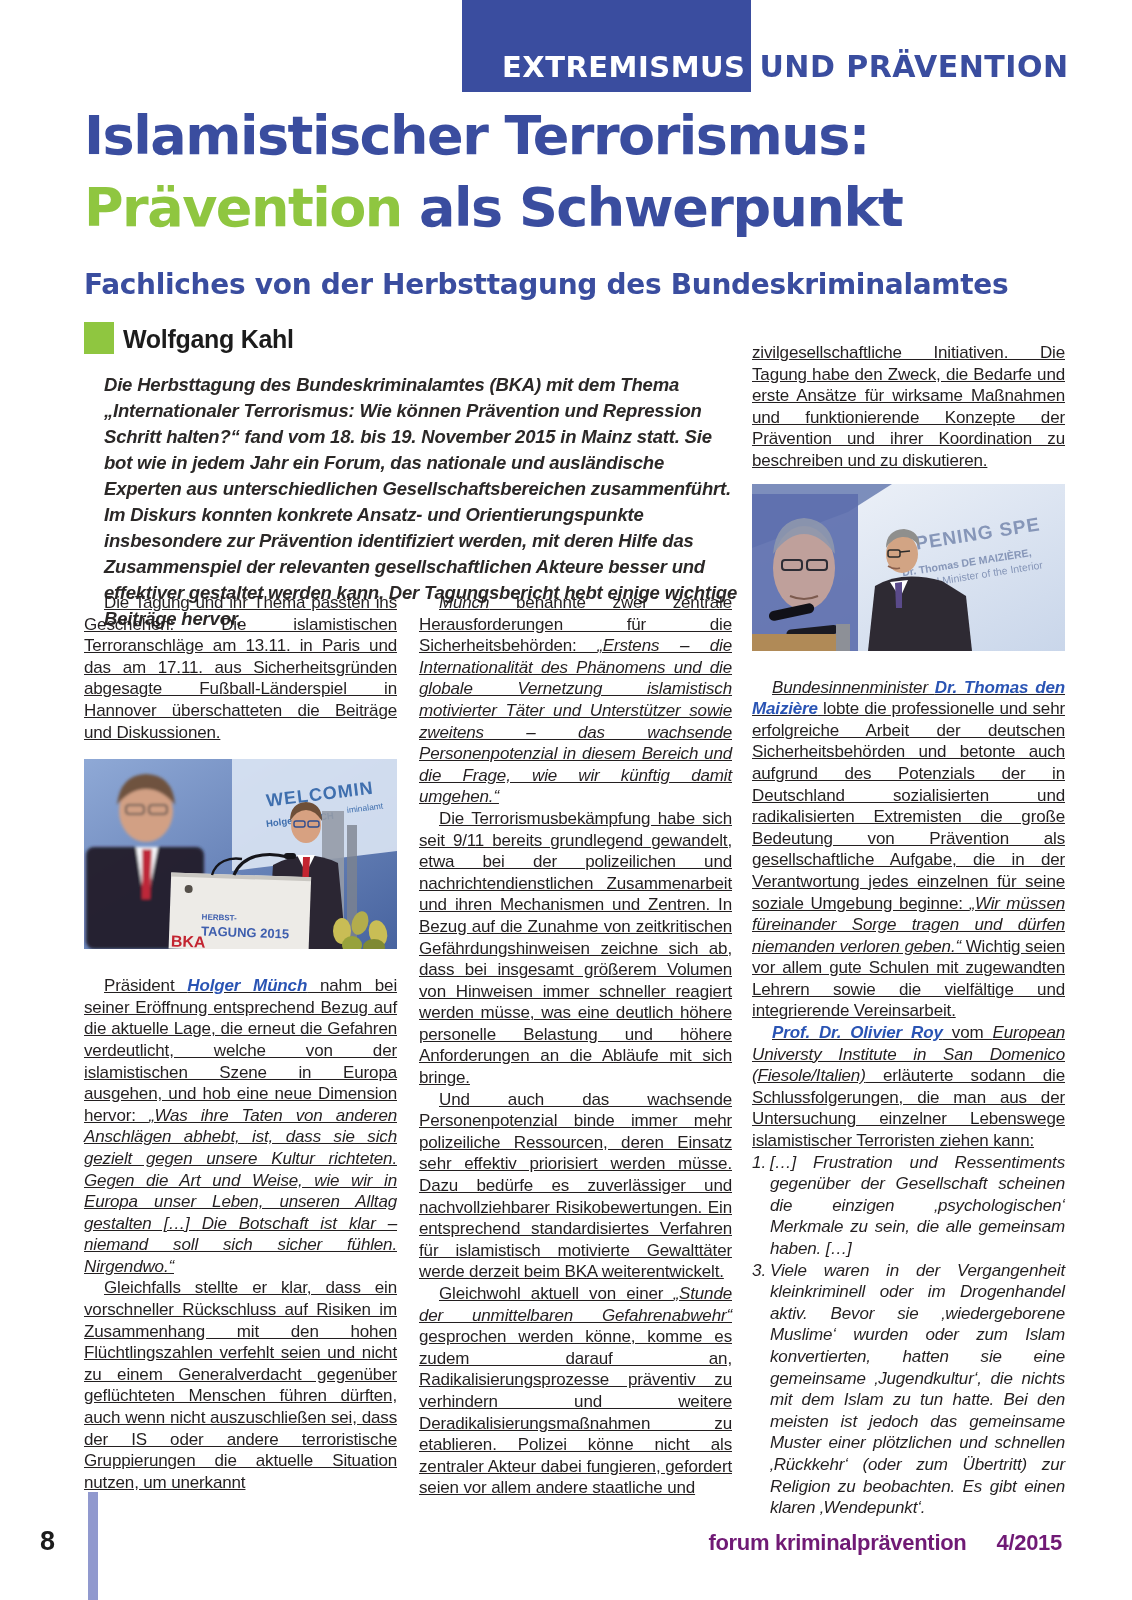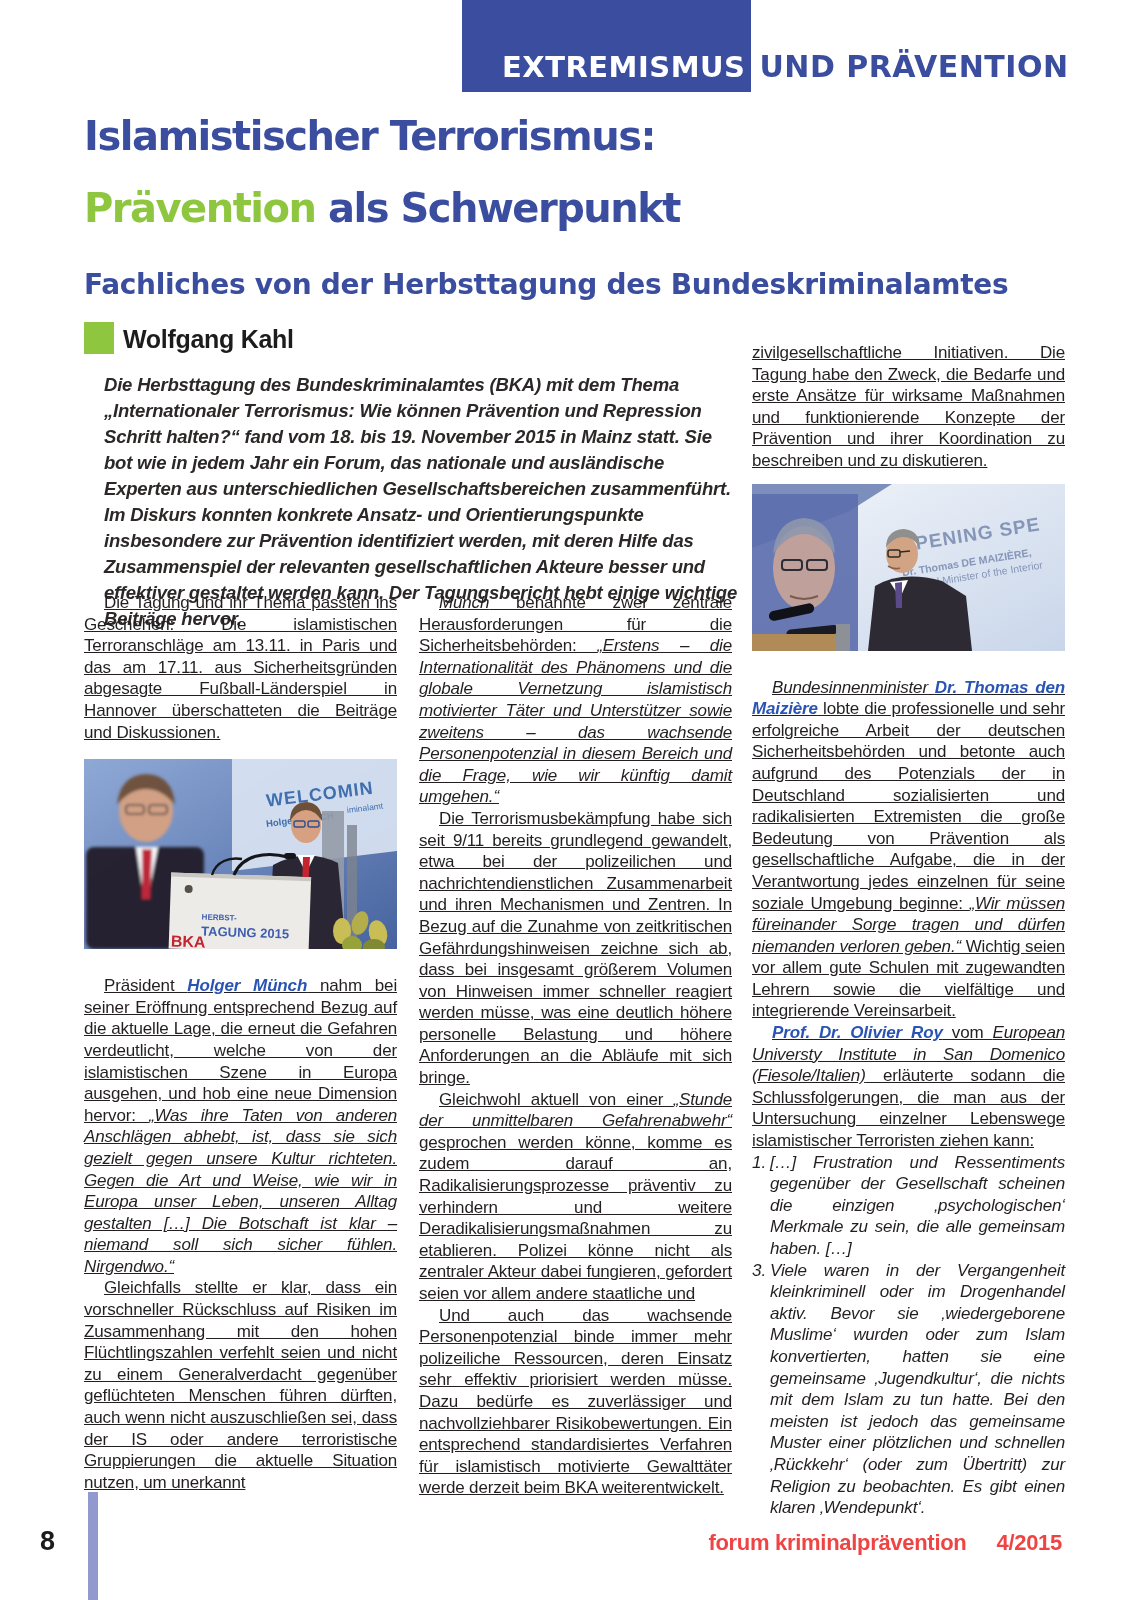--- a/index.html
+++ b/index.html
@@ -14,21 +14,21 @@
     background:#3a4d9f; color:#ffffff; display:flex; align-items:flex-end;
     padding:0 6px 8px 40px; font-size:29px; font-weight:bold; letter-spacing:.5px;
     font-family:"DejaVu Sans","Liberation Sans",sans-serif;
   }
   .kicker-rest {
     color:#3a4d9f; display:flex; align-items:flex-end; padding:0 0 8px 8px;
     font-size:30px; font-weight:bold; letter-spacing:.5px;
     font-family:"DejaVu Sans","Liberation Sans",sans-serif;
   }
   .title {
-    position:absolute; left:84px; top:100px; font-size:40px; line-height:72px;
+    position:absolute; left:84px; top:100px; font-size:54px; line-height:72px;
     font-weight:bold; color:#3a4d9f; letter-spacing:-1.5px;
     font-family:"DejaVu Sans","Liberation Sans",sans-serif; white-space:nowrap;
   }
   .title .green { color:#8fc640; }
   .subtitle {
     position:absolute; left:84px; top:268px; font-size:28px; font-weight:bold;
     color:#3a4d9f; letter-spacing:-0.3px;
     font-family:"DejaVu Sans","Liberation Sans",sans-serif; white-space:nowrap;
   }
   .author-row { position:absolute; left:84px; top:322px; display:flex; align-items:flex-end; }
@@ -54,21 +54,21 @@
   .photo-maiziere { height:167px; margin:12px 0 0 0; }
   .after-photo { margin-top:26px !important; }
   .li { display:flex; font-style:italic; }
   .li-marker { flex:none; width:18px; }
   .li-text { flex:1; text-align:justify; hyphens:auto; letter-spacing:-0.15px; }
   
   .footer-num { position:absolute; left:40px; top:1526px; font-size:27px; font-weight:bold; color:#1c1c1c; }
   .footer-bar { position:absolute; left:88px; top:1492px; width:10px; height:108px; background:#9199ce; }
   .footer-right {
     position:absolute; right:70px; top:1530px; display:flex; gap:30px;
-    font-size:22px; font-weight:bold; color:#ef4444; letter-spacing:-0.3px;
+    font-size:22px; font-weight:bold; color:#701a75; letter-spacing:-0.3px;
   }
   svg text { font-family:"Liberation Sans","DejaVu Sans",sans-serif; }
 </style>
 </head>
 <body>
 
 <div class="page">
 
   <div class="kicker-row">
     <span class="kicker-box">EXTREMISMUS</span>
@@ -157,24 +157,24 @@
       <span>Präsident </span><span class="name-blue">Holger Münch</span><span> nahm bei seiner Eröffnung entsprechend Bezug auf die aktuelle Lage, die erneut die Gefahren verdeutlicht, welche von der islamistischen Szene in Europa ausgehen, und hob eine neue Dimension hervor: </span><span class="q">„Was ihre Taten von anderen Anschlägen abhebt, ist, dass sie sich gezielt gegen unsere Kultur richteten. Gegen die Art und Weise, wie wir in Europa unser Leben, unseren Alltag gestalten […] Die Botschaft ist klar – niemand soll sich sicher fühlen. Nirgendwo.“</span>
     </p>
     <p class="ind">Gleichfalls stellte er klar, dass ein vorschneller Rückschluss auf Risiken im Zusammenhang mit den hohen Flüchtlingszahlen verfehlt seien und nicht zu einem Generalverdacht gegenüber geflüchteten Menschen führen dürften, auch wenn nicht auszuschließen sei, dass der IS oder andere terroristische Gruppierungen die aktuelle Situation nutzen, um unerkannt</p>
   </div>
 
   <div class="col col2">
     <p class="ind">
       <span class="name-it">Münch</span><span> benannte zwei zentrale Herausforderungen für die Sicherheitsbehörden: </span><span class="q">„Erstens – die Internationalität des Phänomens und die globale Vernetzung islamistisch motivierter Täter und Unterstützer sowie zweitens – das wachsende Personenpotenzial in diesem Bereich und die Frage, wie wir künftig damit umgehen.“</span>
     </p>
     <p class="ind">Die Terrorismusbekämpfung habe sich seit 9/11 bereits grundlegend gewandelt, etwa bei der polizeilichen und nachrichtendienstlichen Zusammenarbeit und ihren Mechanismen und Zentren. In Bezug auf die Zunahme von zeitkritischen Gefährdungshinweisen zeichne sich ab, dass bei insgesamt größerem Volumen von Hinweisen immer schneller reagiert werden müsse, was eine deutlich höhere personelle Belastung und höhere Anforderungen an die Abläufe mit sich bringe.</p>
+    <p class="ind">Und auch das wachsende Personenpotenzial binde immer mehr polizeiliche Ressourcen, deren Einsatz sehr effektiv priorisiert werden müsse. Dazu bedürfe es zuverlässiger und nachvollziehbarer Risikobewertungen. Ein entsprechend standardisiertes Verfahren für islamistisch motivierte Gewalttäter werde derzeit beim BKA weiterentwickelt.</p>
     <p class="ind">
       <span>Gleichwohl aktuell von einer </span><span class="q">„Stunde der unmittelbaren Gefahrenabwehr“</span><span> gesprochen werden könne, komme es zudem darauf an, Radikalisierungsprozesse präventiv zu verhindern und weitere Deradikalisierungsmaßnahmen zu etablieren. Polizei könne nicht als zentraler Akteur dabei fungieren, gefordert seien vor allem andere staatliche und</span>
     </p>
-    <p class="ind">Und auch das wachsende Personenpotenzial binde immer mehr polizeiliche Ressourcen, deren Einsatz sehr effektiv priorisiert werden müsse. Dazu bedürfe es zuverlässiger und nachvollziehbarer Risikobewertungen. Ein entsprechend standardisiertes Verfahren für islamistisch motivierte Gewalttäter werde derzeit beim BKA weiterentwickelt.</p>
   </div>
 
   <div class="col col3">
     <p>zivilgesellschaftliche Initiativen. Die Tagung habe den Zweck, die Bedarfe und erste Ansätze für wirksame Maßnahmen und funktionierende Konzepte der Prävention und ihrer Koordination zu beschreiben und zu diskutieren.</p>
 
     <div class="photo photo-maiziere">
       <svg viewBox="0 0 313 167" width="313" height="167">
         <defs>
           <linearGradient id="bg2" x1="0" y1="0" x2="1" y2="1">
             <stop offset="0" stop-color="#f2f5fa"></stop>

